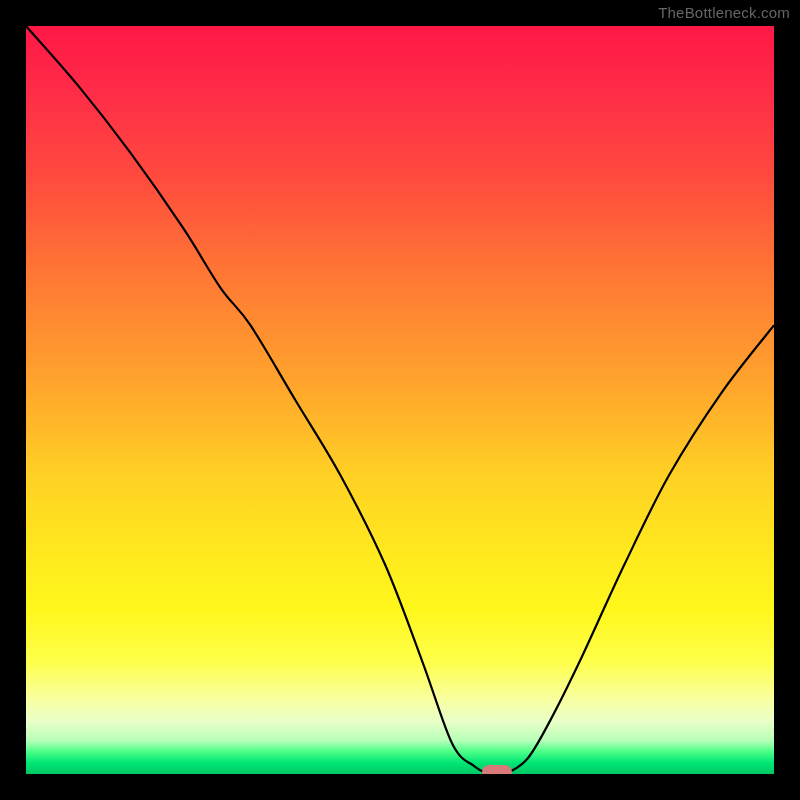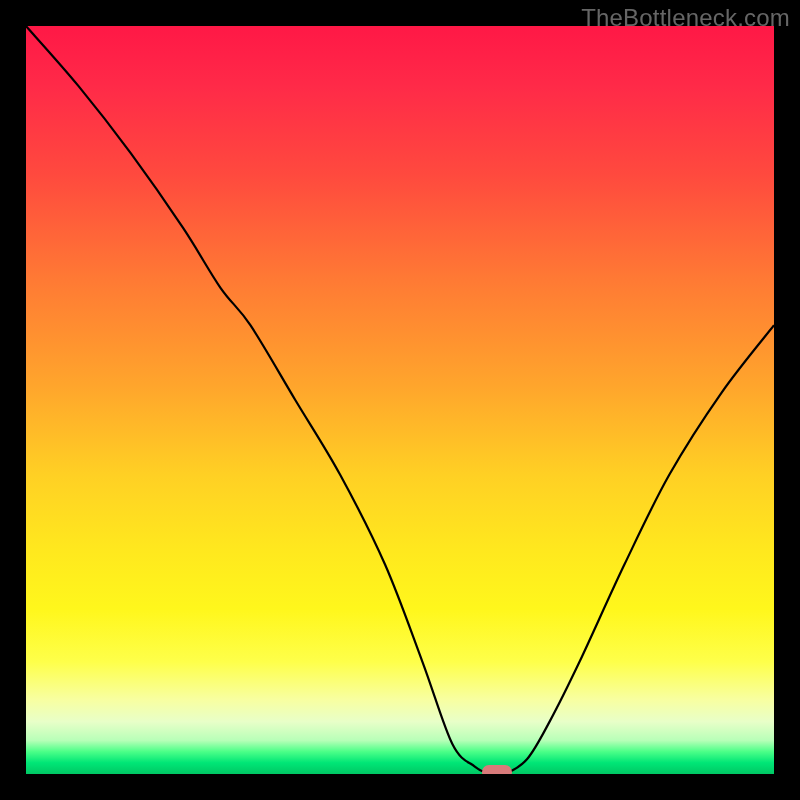--- a/index.html
+++ b/index.html
@@ -15,21 +15,21 @@
     position: relative;
     width: 800px;
     height: 800px;
     background: #000;
   }
   .watermark {
     position: absolute;
     top: 4px;
     right: 10px;
     color: #666;
-    font-size: 24px;
+    font-size: 15px;
     font-weight: 500;
     letter-spacing: 0.2px;
     z-index: 50;
   }
   .plot-area {
     position: absolute;
     left: 26px;
     top: 26px;
     width: 748px;
     height: 748px;

